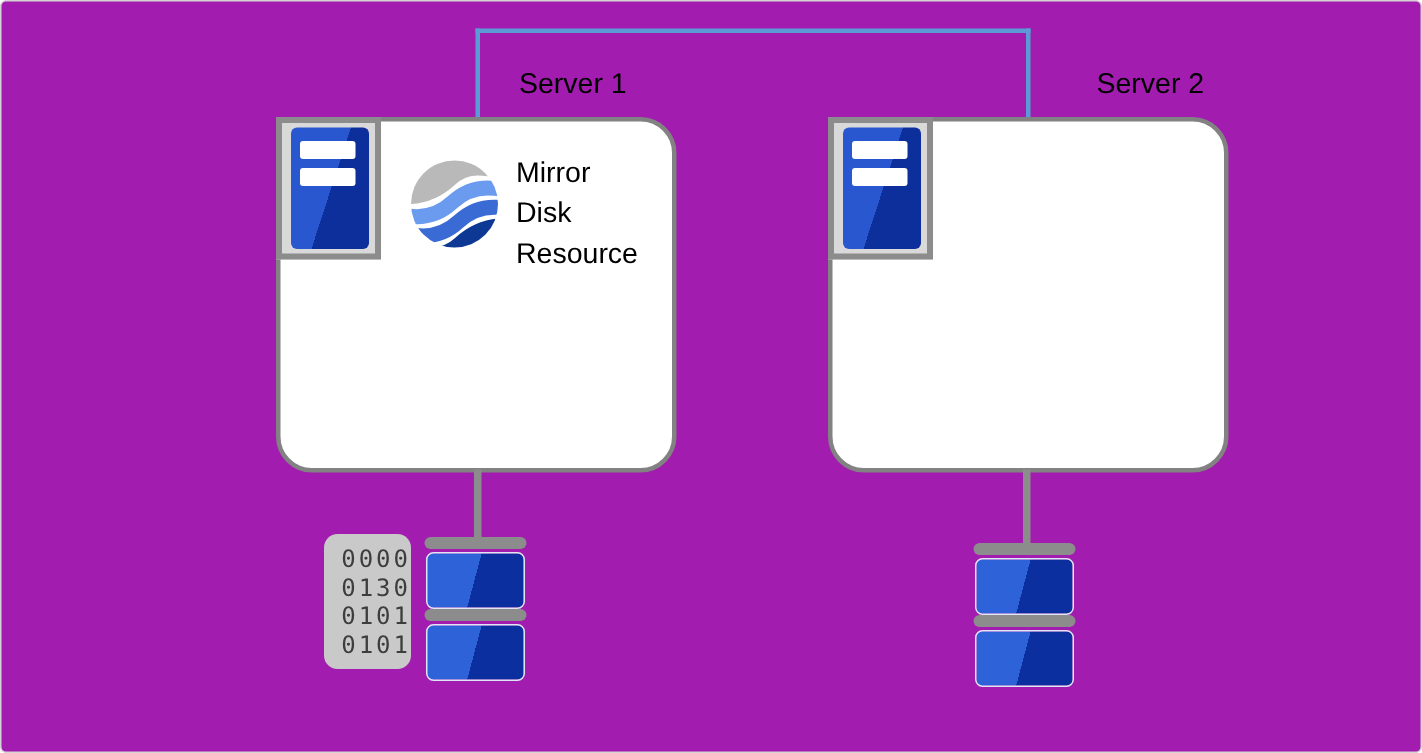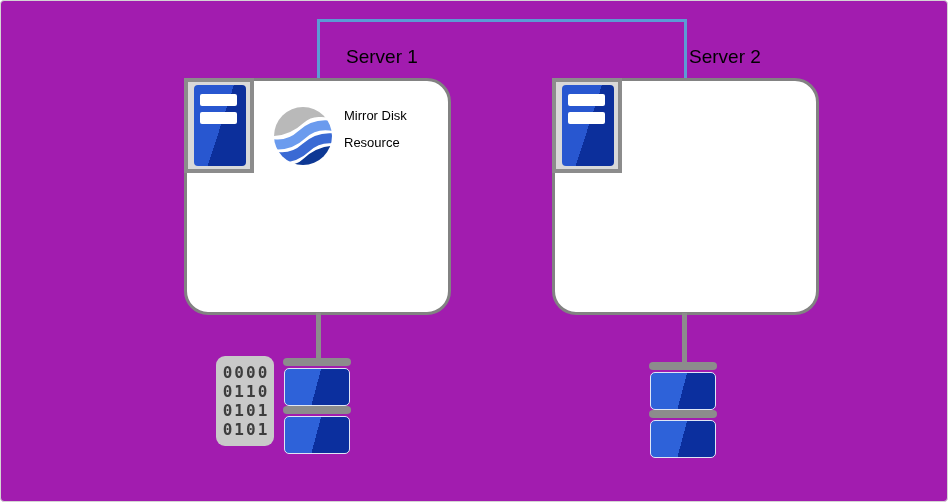--- a/index.html
+++ b/index.html
@@ -20,21 +20,21 @@
   .link-h  { left: 316px; top: 18px; width: 370px; height: 3px; }
   .link-v1 { left: 316px; top: 18px; width: 3px;  height: 60px; }
   .link-v2 { left: 683px; top: 18px; width: 3px;  height: 60px; }
 
   
   .srv-label {
     position: absolute; top: 45px;
     font-size: 19px; color: #000000; white-space: nowrap;
   }
   .srv1-label { left: 345px; }
-  .srv2-label { left: 688px; text-align: center; }
+  .srv2-label { left: 730px; text-align: center; }
 
   
   .server-box {
     position: absolute; top: 77px;
     width: 267px; height: 237px;
     border: 3px solid #828282; border-radius: 24px;
     background: #ffffff; box-sizing: border-box;
   }
   .server-box.s1 { left: 183px; }
   .server-box.s2 { left: 551px; }
@@ -63,21 +63,21 @@
   .tower-bar.b1 { top: 9px; }
   .tower-bar.b2 { top: 27px; }
 
   
   .globe { position: absolute; left: 271px; top: 105px; }
 
   
   .mdr-text {
     position: absolute; left: 343px; top: 101px;
     width: 90px;
-    font-size: 13px; line-height: 27px; color: #000000;
+    font-size: 19px; line-height: 27px; color: #000000;
   }
 
   
   .stem { position: absolute; width: 5px; background: #8c8c8c; }
   .stem.st1 { left: 315px; top: 312px; height: 46px; }
   .stem.st2 { left: 681px; top: 312px; height: 50px; }
 
   
   .disk { position: absolute; width: 68px; height: 94px; }
   .disk.d1 { left: 282px; top: 357px; }
@@ -110,25 +110,25 @@
   
   .binary-block {
     position: absolute; left: 215px; top: 355px;
     width: 58px; height: 90px;
     background: #c9c9c9; border-radius: 9px;
     box-sizing: border-box;
     padding-top: 7px;
   }
   .binary-row {
     font-family: "DejaVu Sans Mono", "Liberation Mono", monospace;
-    font-weight: bold;
+    font-weight: normal;
     font-size: 16px; line-height: 19px;
     letter-spacing: 2px;
     color: #3d3d3d;
-    text-align: center;
+    text-align: right;
     text-indent: 2px;
   }
 
   
   .mirror-disk-label {
     position: absolute; left: 261px; top: 455px;
     width: 112px;
     font-size: 19px; color: #000000;
     text-align: center; white-space: nowrap;
   }
@@ -192,19 +192,19 @@
   <div class="disk d2">
     <div class="disk-bar top"></div>
     <div class="disk-platter p1"></div>
     <div class="disk-bar mid"></div>
     <div class="disk-platter p2"></div>
   </div>
 
 
   <div class="binary-block">
     <div class="binary-row">0000</div>
-    <div class="binary-row">0110</div>
+    <div class="binary-row">0130</div>
     <div class="binary-row">0101</div>
     <div class="binary-row">0101</div>
   </div>
 
 
 </div>
 
 </body></html>

